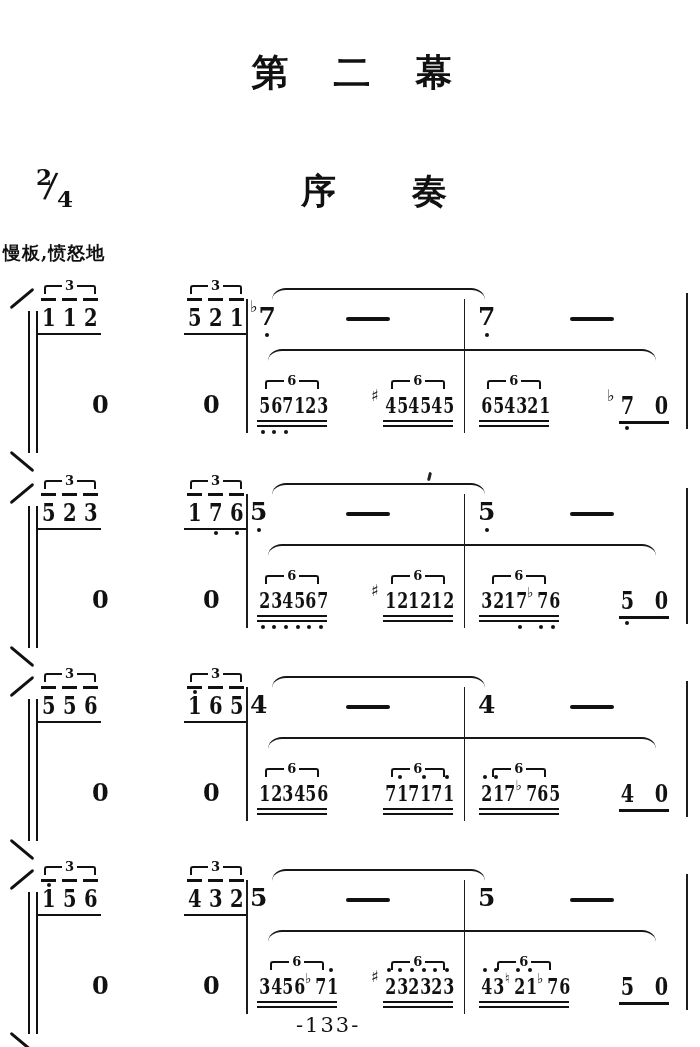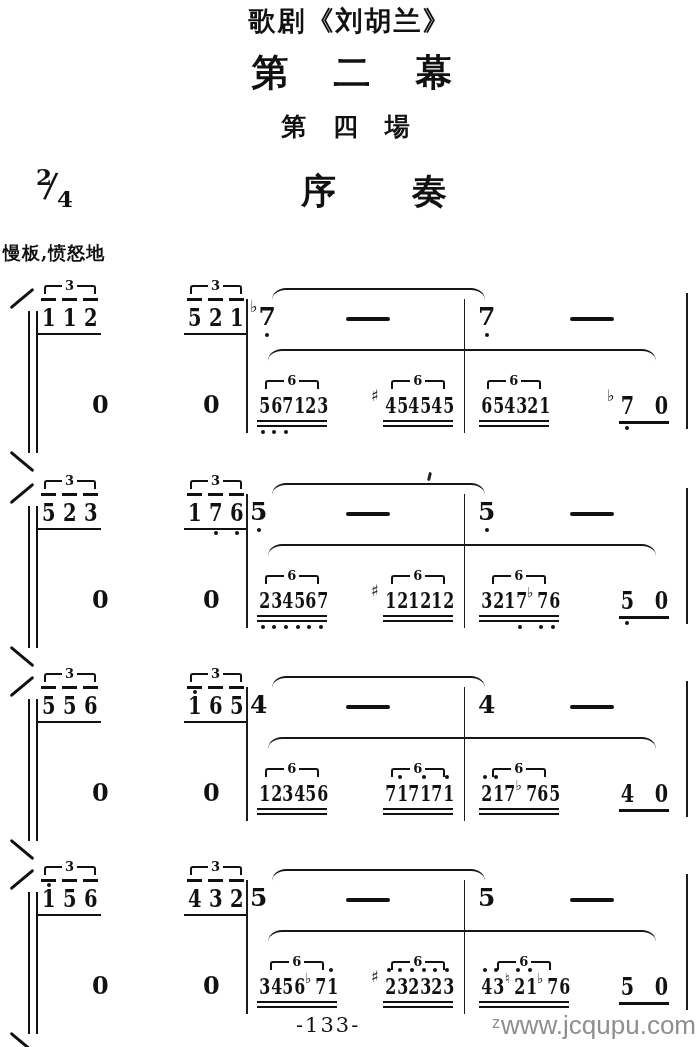--- a/index.html
+++ b/index.html
@@ -80,23 +80,21 @@
   .pageno{position:absolute;left:0;width:700px;top:1013px;font-size:21px;letter-spacing:2px}
   .pageno span{position:absolute;left:296px}
   .watermark{position:absolute;right:4px;top:1010px;color:#8f8f8f;
              font-family:"Liberation Sans",sans-serif;font-size:26px}
   .wmark{font-size:16px;vertical-align:6px;margin-right:1px}
 </style>
 </head>
 <body>
 
 <div id="page">
-  <div class="ctr opera-title">歌剧《刘胡兰》</div>
   <div class="ctr act-title">第 二 幕</div>
-  <div class="ctr scene-title">第 四 場</div>
   <div class="timesig">
     <span class="ts-num">2</span>
     <span class="ts-slash">/</span>
     <span class="ts-den">4</span>
   </div>
   <div class="ctr movement-title">序 奏</div>
   <div class="tempo">慢板,愤怒地</div>
 
   <div id="systems">
       <div class="system" style="top: 283px;">
@@ -600,16 +598,13 @@
         <div class="bar" style="left: 246px; top: 16px; height: 134px;"></div>
         <div class="bar" style="left: 464px; top: 16px; height: 134px; width: 1.4px;"></div>
         <div class="bar" style="left: 686px; top: 10px; height: 136px; width: 2.2px;"></div>
       </div>
     </div>
   <div class="stray"></div>
 
   <div class="pageno">
     <span>-133-</span>
   </div>
-  <div class="watermark">
-    <span class="wmark">z</span><span>www.jcqupu.com</span>
-  </div>
 </div>
 
 </body></html>

